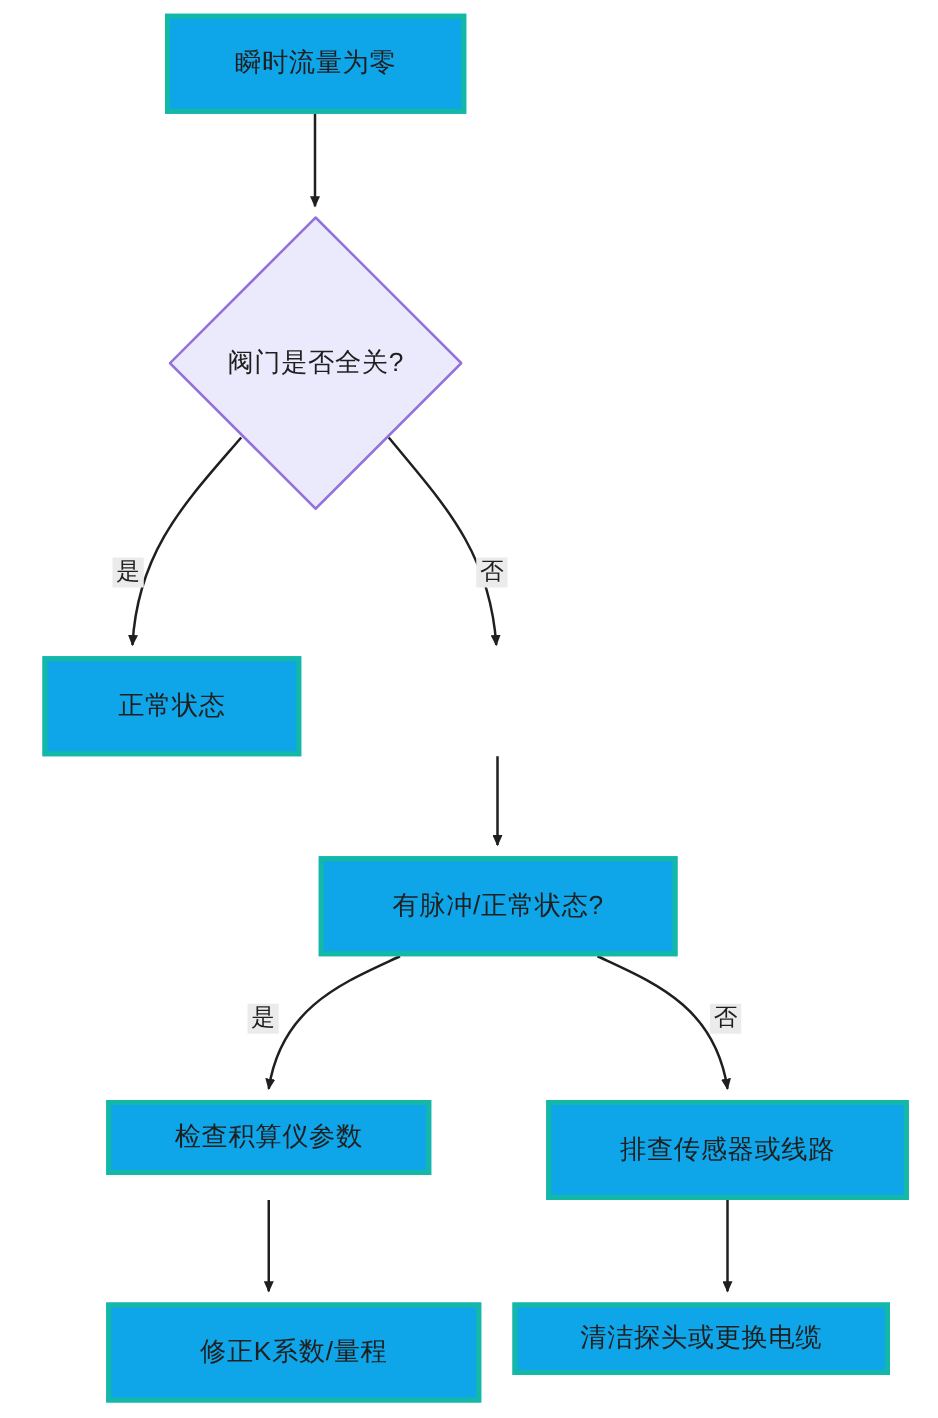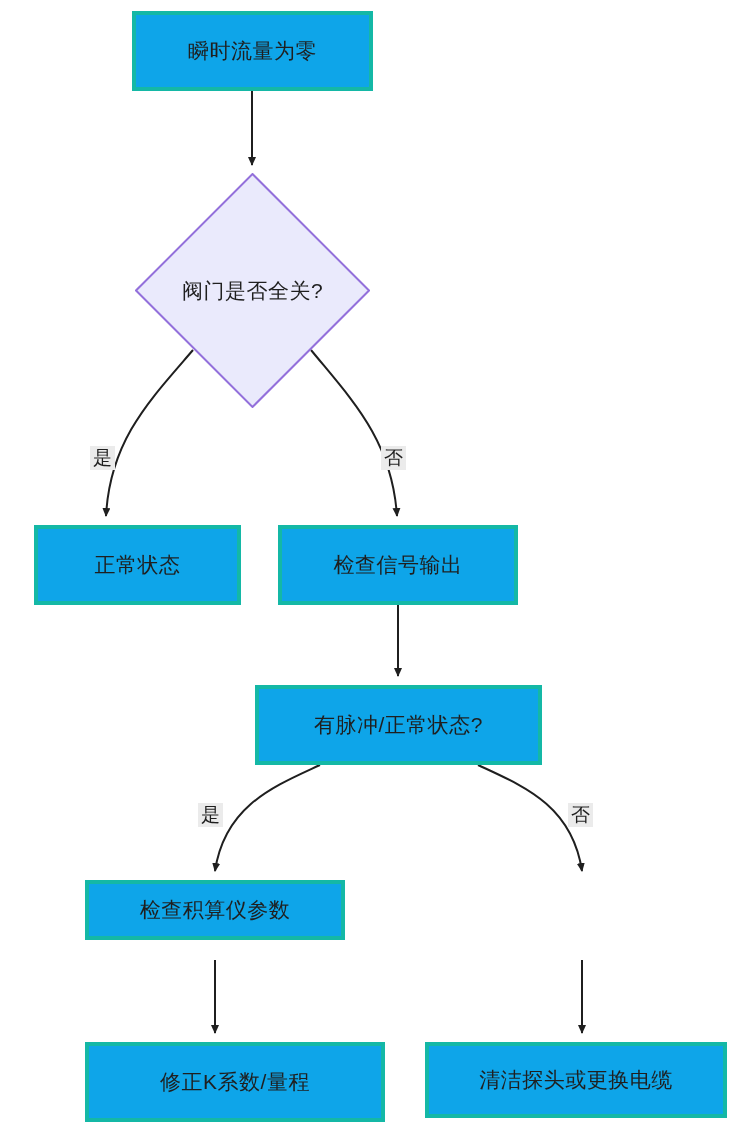--- a/index.html
+++ b/index.html
@@ -105,38 +105,38 @@
     <svg class="diamond-shape" viewBox="0 0 235 235" preserveAspectRatio="none" xmlns="http://www.w3.org/2000/svg">
       <polygon points="117.5,1 234,117.5 117.5,234 1,117.5" fill="#eaeafc" stroke="#9370db" stroke-width="2"></polygon>
     </svg>
     <span class="node-label">阀门是否全关?</span>
   </div>
 
   <div class="node node-rect" style="left:10px; top:525px; width:207px; height:80px;margin-left:24px;">
     <span class="node-label">正常状态</span>
   </div>
 
-  <div class="node node-rect" style="left:278px; top:525px; width:240px; height:80px;">
-    <span class="node-label">检查信号输出</span>
-  </div>
 
   <div class="node node-rect" style="left:255px; top:685px; width:287px; height:80px;">
     <span class="node-label">有脉冲/正常状态?</span>
   </div>
 
   <div class="node node-rect" style="left:85px; top:880px; width:260px; height:60px;">
     <span class="node-label">检查积算仪参数</span>
   </div>
 
+  <div class="node node-rect" style="left:437px; top:880px; width:290px; height:80px;">
+    <span class="node-label">排查传感器或线路</span>
+  </div>
 
   <div class="node node-rect" style="left:85px; top:1042px; width:300px; height:80px;">
     <span class="node-label">修正K系数/量程</span>
   </div>
 
-  <div class="node node-rect" style="left:425px; top:1042px; width:302px; height:76px;">
+  <div class="node node-rect" style="left:410px; top:1042px; width:302px; height:58px;">
     <span class="node-label">清洁探头或更换电缆</span>
   </div>
 
   <div class="edge-label" style="left:90px; top:446px;">
     <span>是</span>
   </div>
 
   <div class="edge-label" style="left:381px; top:446px;">
     <span>否</span>
   </div>

